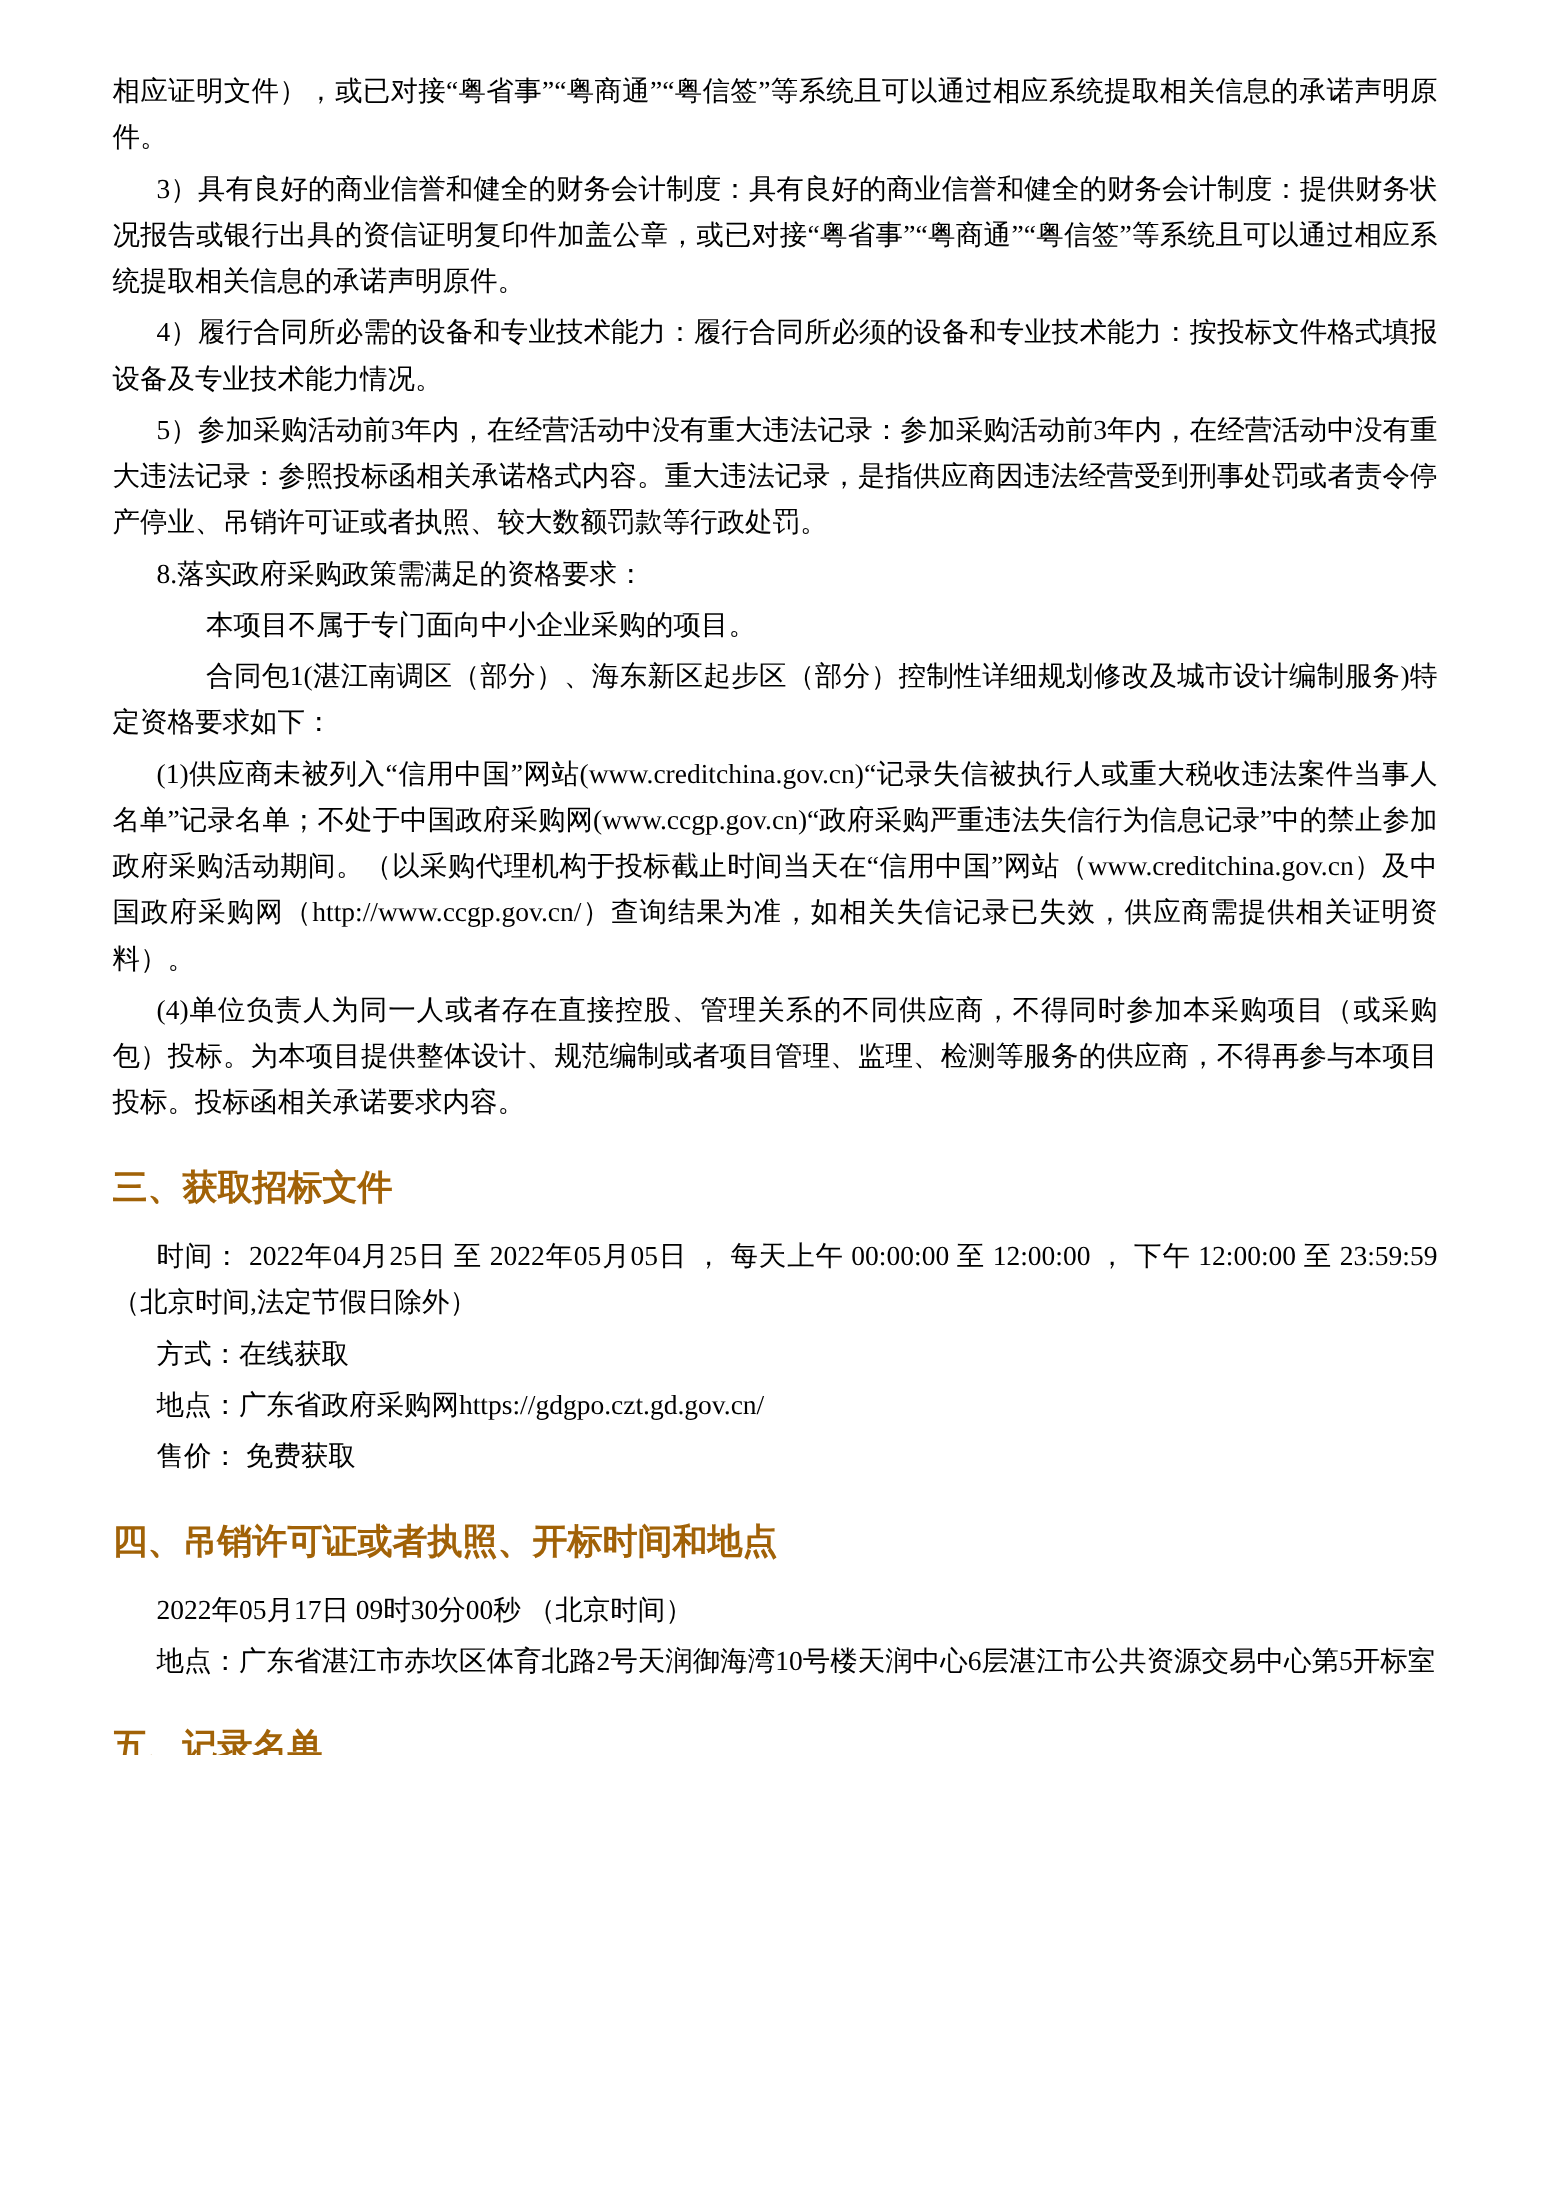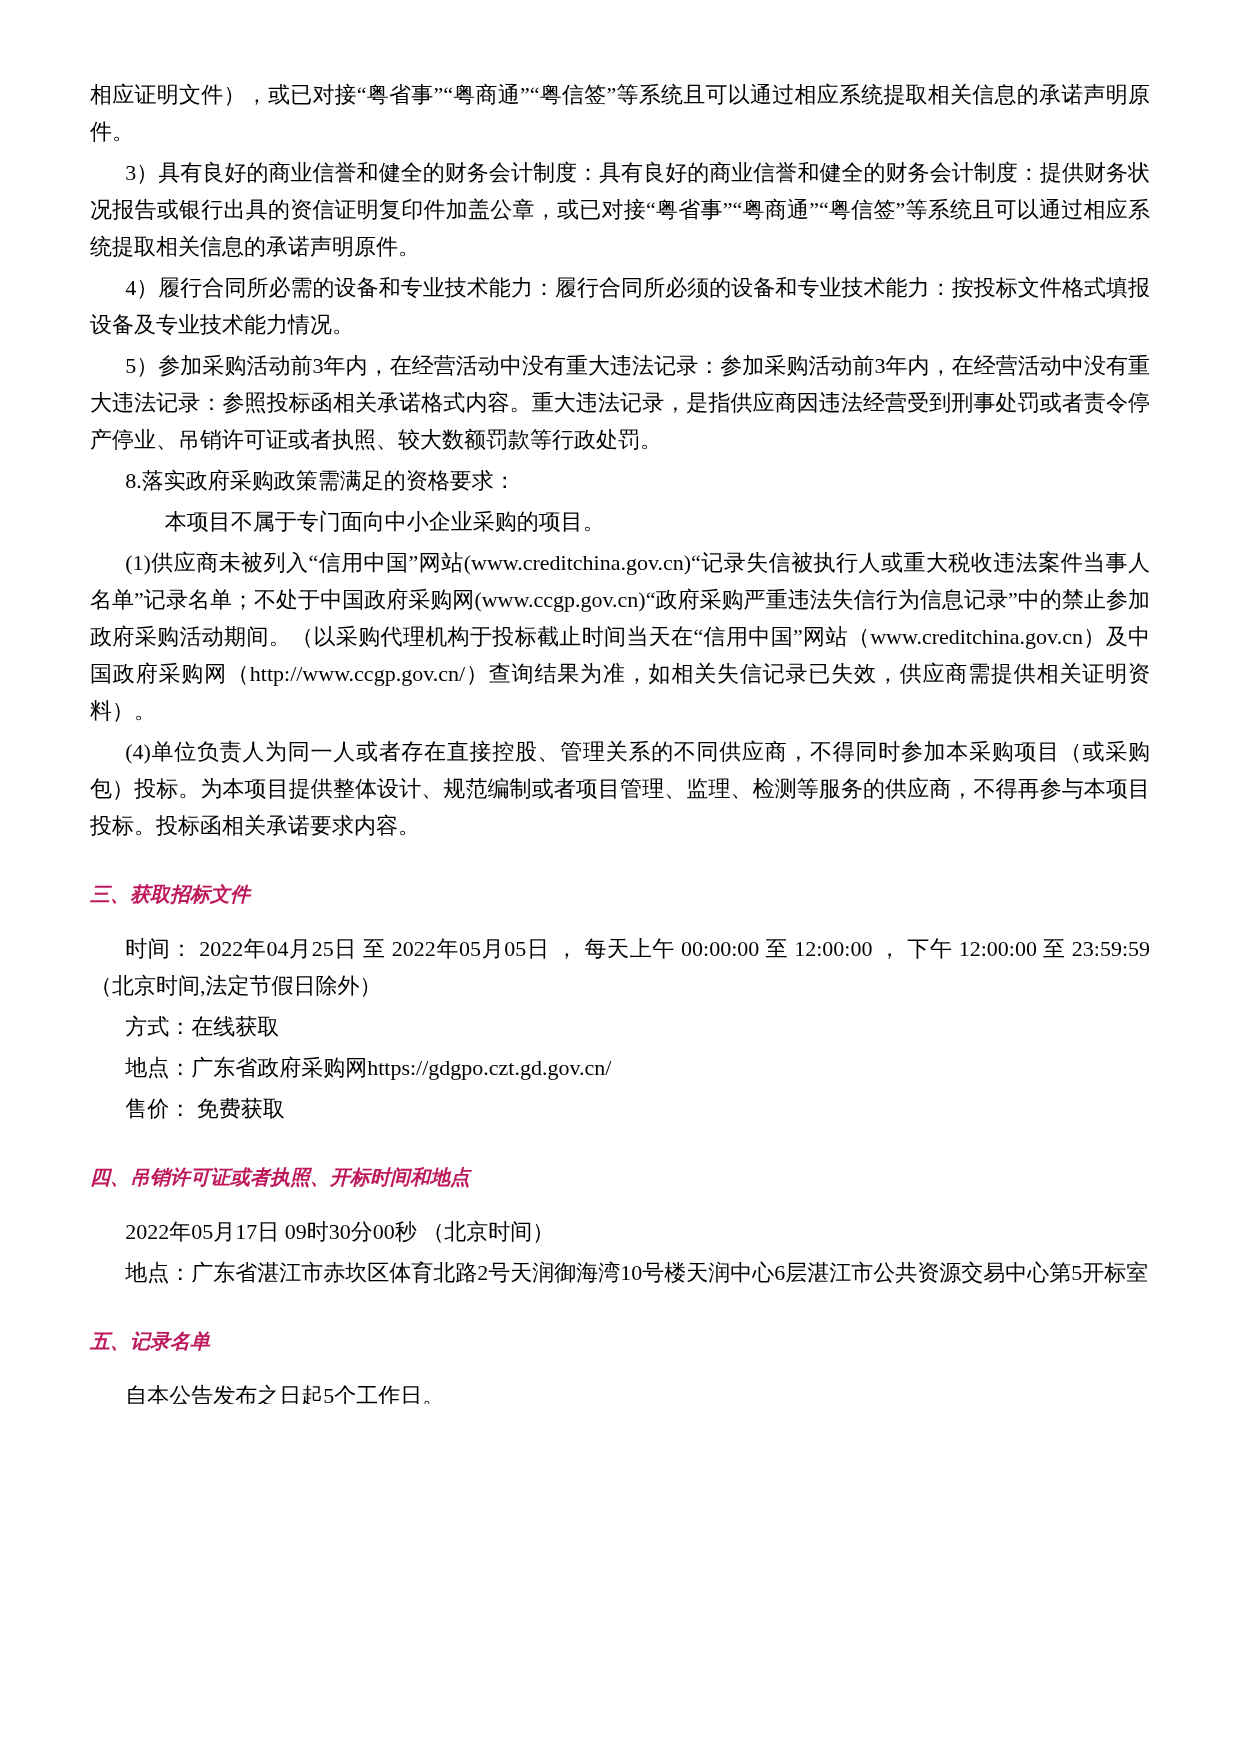--- a/index.html
+++ b/index.html
@@ -6,60 +6,60 @@
     margin: 0;
     padding: 0;
     background: #ffffff;
   }
   .page {
     position: relative;
     width: 1242px;
     height: 1404px;
     box-sizing: border-box;
     margin: 0 auto;
-    padding: 72px 92px 40px 90px;
+    padding: 50px 92px 40px 90px;
     background: #ffffff;
     color: #000000;
     font-family: "Liberation Serif", "DejaVu Serif", serif;
     font-size: 22px;
     line-height: 37px;
     overflow: hidden;
   }
   .doc-body p {
     margin: 4px 0;
     text-align: justify;
     text-justify: inter-ideograph;
     word-break: break-word;
   }
   .doc-body p.indent-0 { text-indent: 0; }
   .doc-body p.indent-1 { text-indent: 1.6em; }
   .doc-body p.indent-2 { text-indent: 3.4em; }
   .doc-body h2 {
     font-family: "Liberation Sans", "DejaVu Sans", sans-serif;
-    font-size: 20px;
+    font-size: 28px;
     font-weight: bold;
     line-height: 32px;
     margin: 34px 0 20px 0;
-    color: #be185d;
+    color: #a16207;
     text-align: left;
-    font-style: italic;
   }
   .doc-body h2:first-child { margin-top: 0; }
 </style>
 </head>
 <body>
 
 <main class="page">
   <div class="doc-body">
       <p class="indent-0">相应证明文件），或已对接“粤省事”“粤商通”“粤信签”等系统且可以通过相应系统提取相关信息的承诺声明原件。</p>
       <p class="indent-1">3）具有良好的商业信誉和健全的财务会计制度：具有良好的商业信誉和健全的财务会计制度：提供财务状况报告或银行出具的资信证明复印件加盖公章，或已对接“粤省事”“粤商通”“粤信签”等系统且可以通过相应系统提取相关信息的承诺声明原件。</p>
       <p class="indent-1">4）履行合同所必需的设备和专业技术能力：履行合同所必须的设备和专业技术能力：按投标文件格式填报设备及专业技术能力情况。</p>
       <p class="indent-1">5）参加采购活动前3年内，在经营活动中没有重大违法记录：参加采购活动前3年内，在经营活动中没有重大违法记录：参照投标函相关承诺格式内容。重大违法记录，是指供应商因违法经营受到刑事处罚或者责令停产停业、吊销许可证或者执照、较大数额罚款等行政处罚。</p>
       <p class="indent-1">8.落实政府采购政策需满足的资格要求：</p>
       <p class="indent-2">本项目不属于专门面向中小企业采购的项目。</p>
+      <p class="indent-2">合同包1(湛江南调区（部分）、海东新区起步区（部分）控制性详细规划修改及城市设计编制服务)特定资格要求如下：</p>
       <p class="indent-1">(1)供应商未被列入“信用中国”网站(www.creditchina.gov.cn)“记录失信被执行人或重大税收违法案件当事人名单”记录名单；不处于中国政府采购网(www.ccgp.gov.cn)“政府采购严重违法失信行为信息记录”中的禁止参加政府采购活动期间。（以采购代理机构于投标截止时间当天在“信用中国”网站（www.creditchina.gov.cn）及中国政府采购网（http://www.ccgp.gov.cn/）查询结果为准，如相关失信记录已失效，供应商需提供相关证明资料）。</p>
       <p class="indent-1">(4)单位负责人为同一人或者存在直接控股、管理关系的不同供应商，不得同时参加本采购项目（或采购包）投标。为本项目提供整体设计、规范编制或者项目管理、监理、检测等服务的供应商，不得再参与本项目投标。投标函相关承诺要求内容。</p>
       <h2>三、获取招标文件</h2>
       <p class="indent-1">时间： 2022年04月25日 至 2022年05月05日 ， 每天上午 00:00:00 至 12:00:00 ， 下午 12:00:00 至 23:59:59 （北京时间,法定节假日除外）</p>
       <p class="indent-1">方式：在线获取</p>
       <p class="indent-1">地点：广东省政府采购网https://gdgpo.czt.gd.gov.cn/</p>
       <p class="indent-1">售价： 免费获取</p>
       <h2>四、吊销许可证或者执照、开标时间和地点</h2>
       <p class="indent-1">2022年05月17日 09时30分00秒 （北京时间）</p>
       <p class="indent-1">地点：广东省湛江市赤坎区体育北路2号天润御海湾10号楼天润中心6层湛江市公共资源交易中心第5开标室</p>

